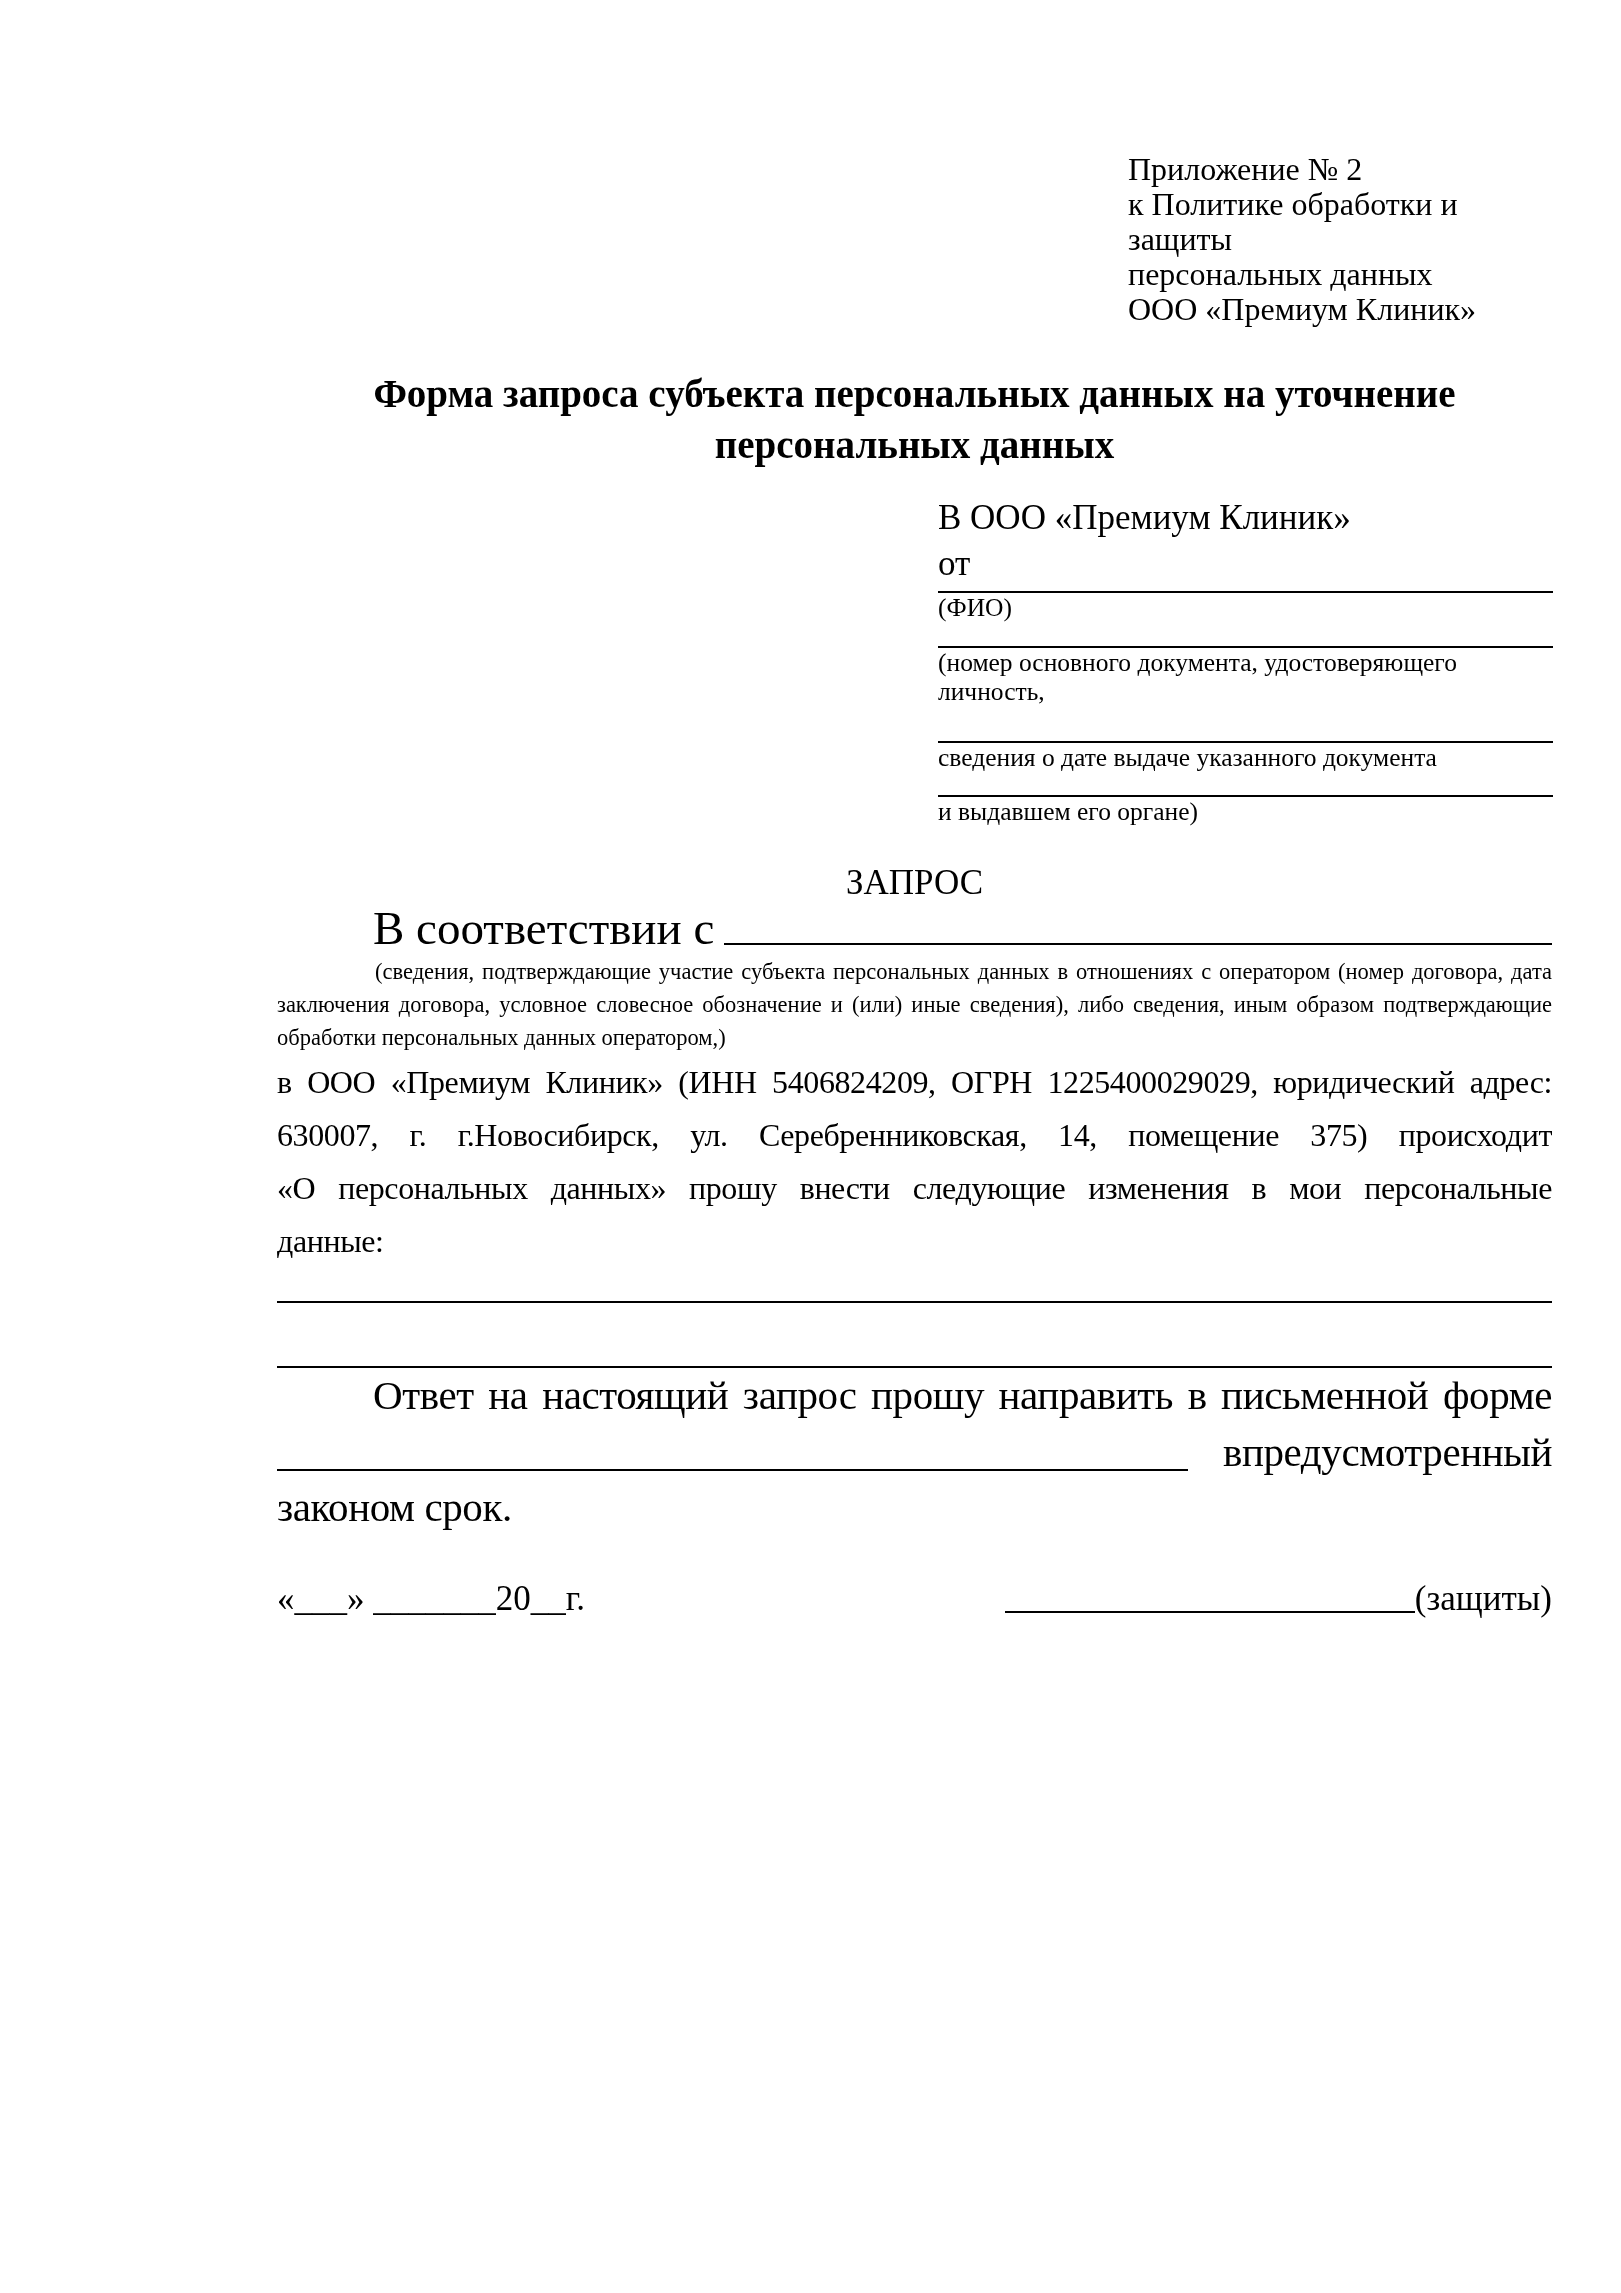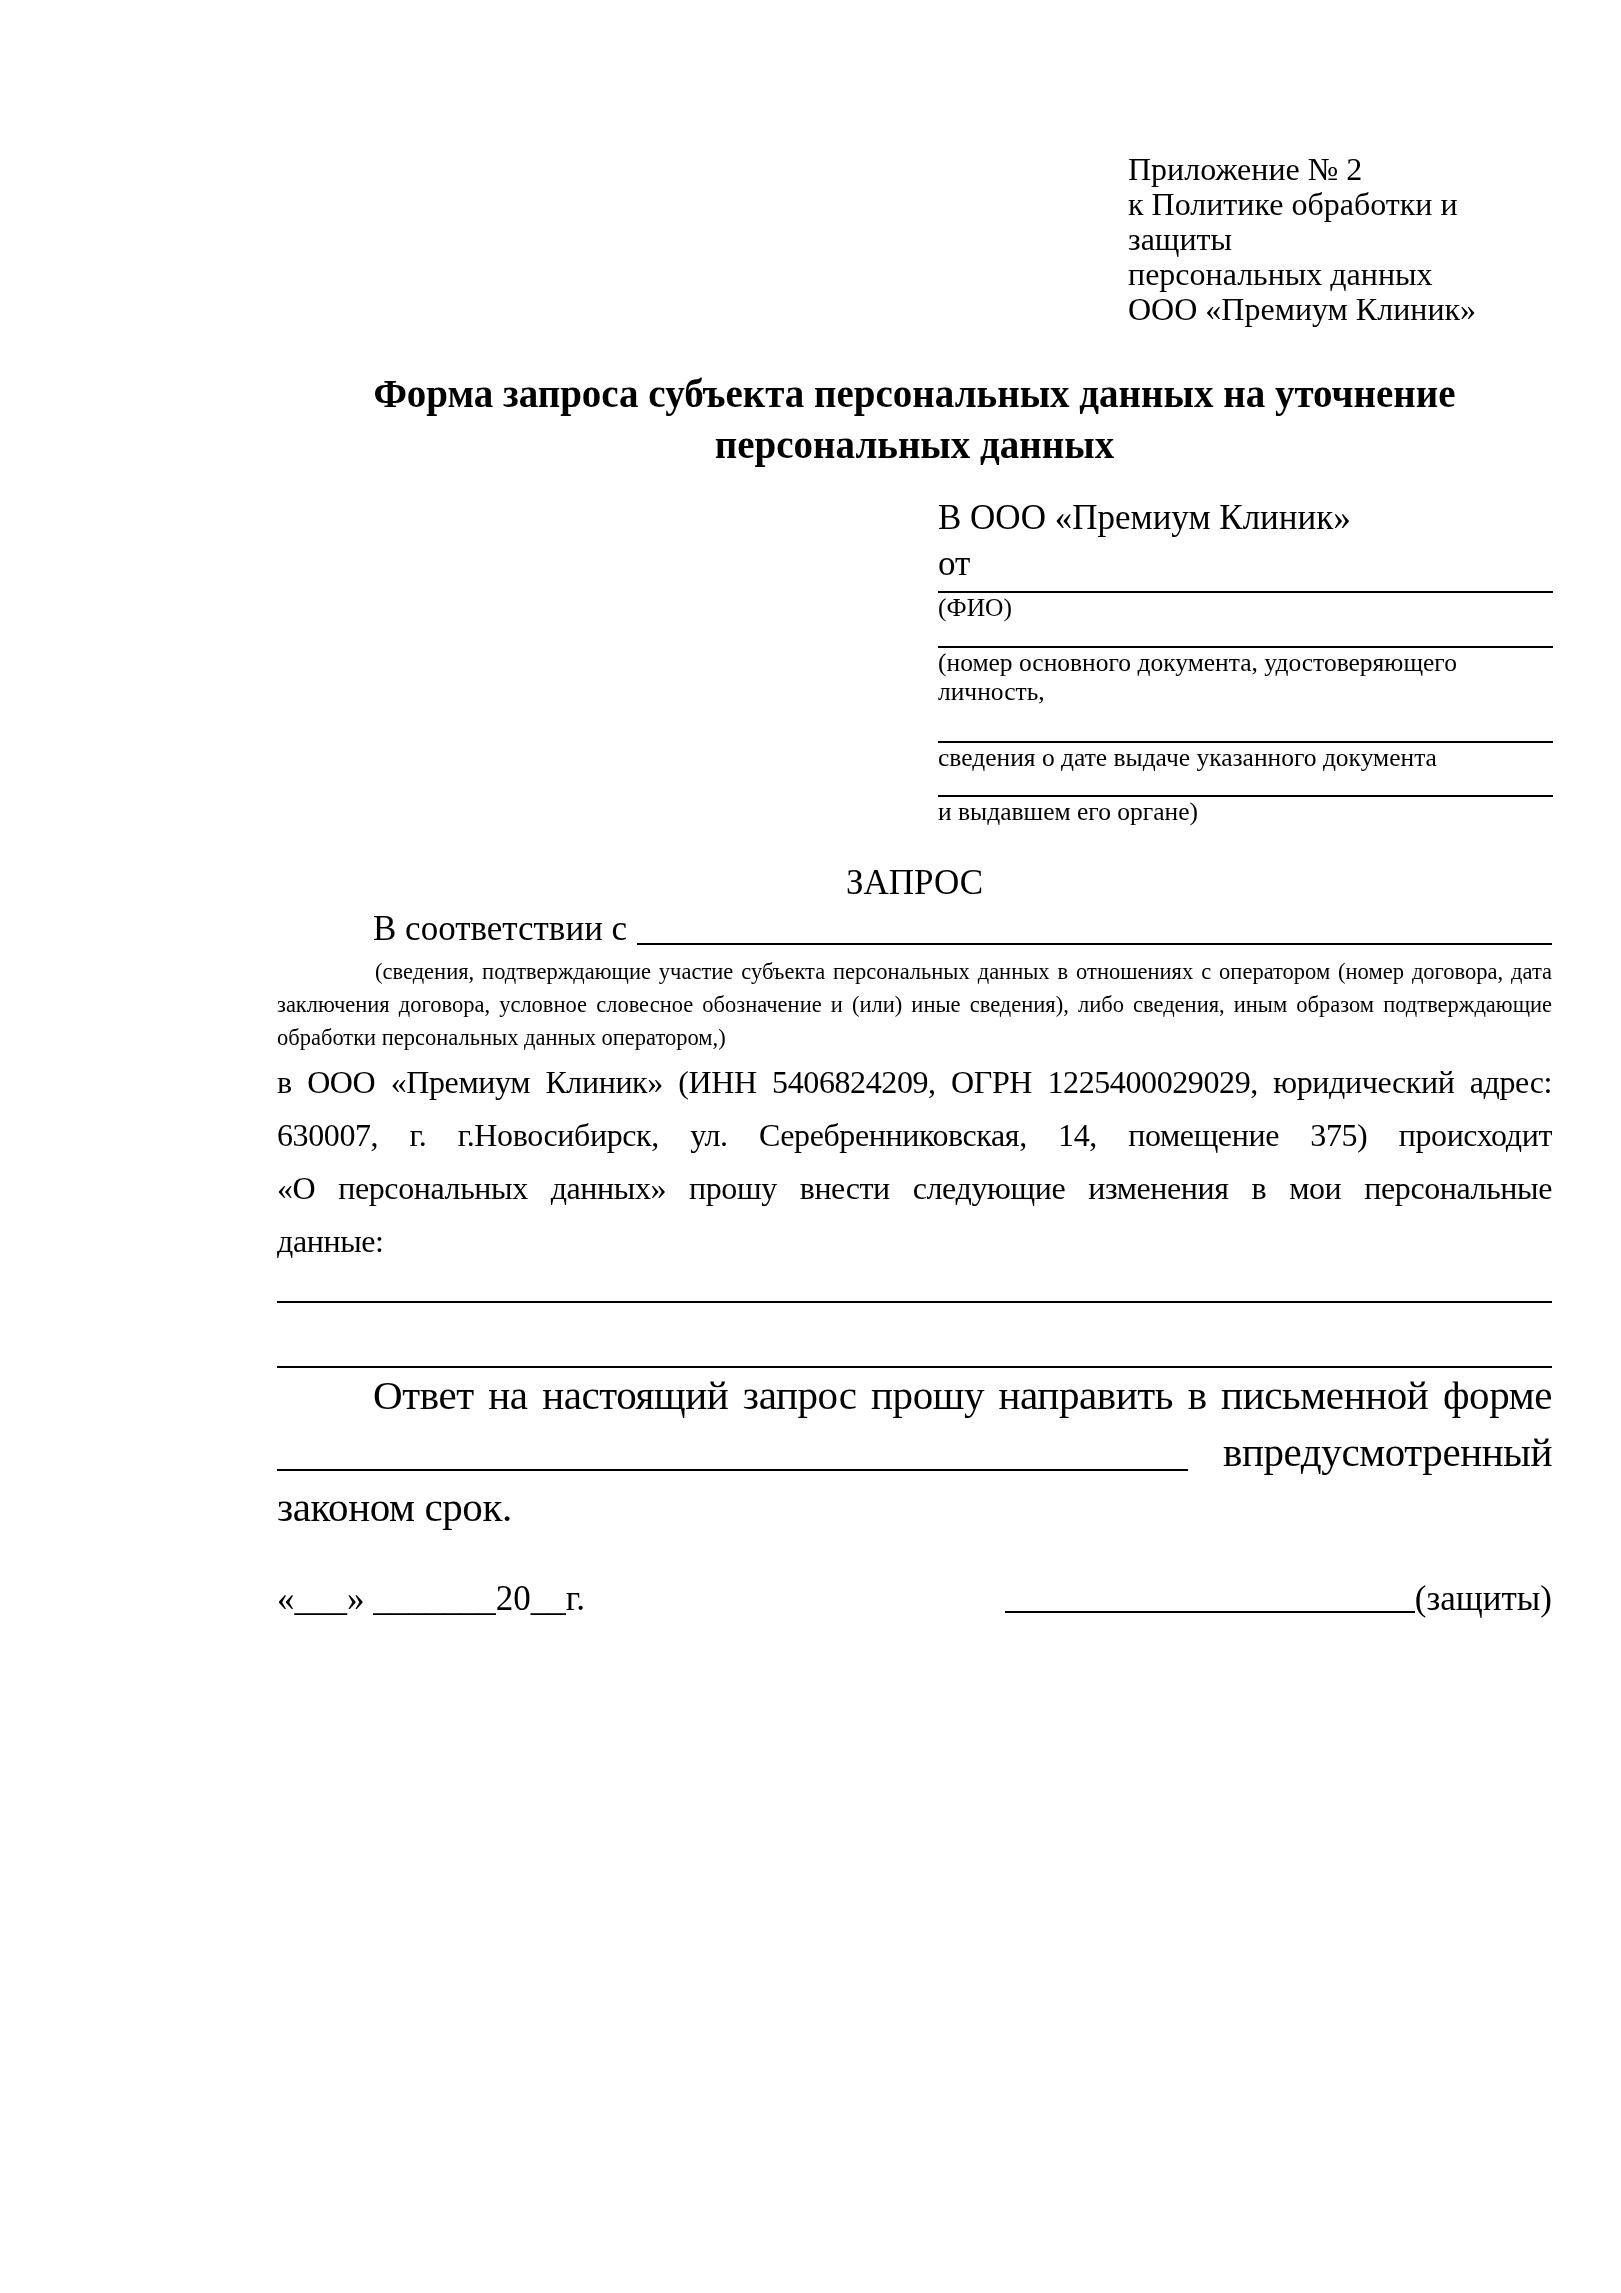--- a/index.html
+++ b/index.html
@@ -25,21 +25,21 @@
   .recipient-to { font-size: 35px; line-height: 51px; }
   .recipient-from { font-size: 35px; line-height: 41px; }
   .blank { border-bottom: 2.9px solid #000; }
   .field-label { font-size: 25.5px; line-height: 29px; text-align: left; }
   .mt8 { margin-top: 7.8px; } .mt24 { margin-top: 23.5px; } .mt36 { margin-top: 35px; }
 
   
   .zapros { margin-top: 35px; text-align: center; font-size: 35px; line-height: 43px; }
 
   
-  .accordance { display: flex; align-items: flex-end; font-size: 35px; line-height: 45px; margin-top: 2px; }
+  .accordance { display: flex; align-items: flex-end; font-size: 47px; line-height: 45px; margin-top: 2px; }
   .accordance .prefix { margin-left: 96px; white-space: pre; }
   .accordance .fill { flex: 1; border-bottom: 2.9px solid #000; margin-bottom: 6.9px; margin-left: 9.8px; }
 
   
   .jl { text-align: justify; overflow: hidden; }
   .jl::after { content: ""; display: inline-block; width: 100%; height: 0; }
 
   
   .footnote { margin-top: 3.9px; font-size: 22.5px; line-height: 33px; }
   .fn-l { height: 33px; }

